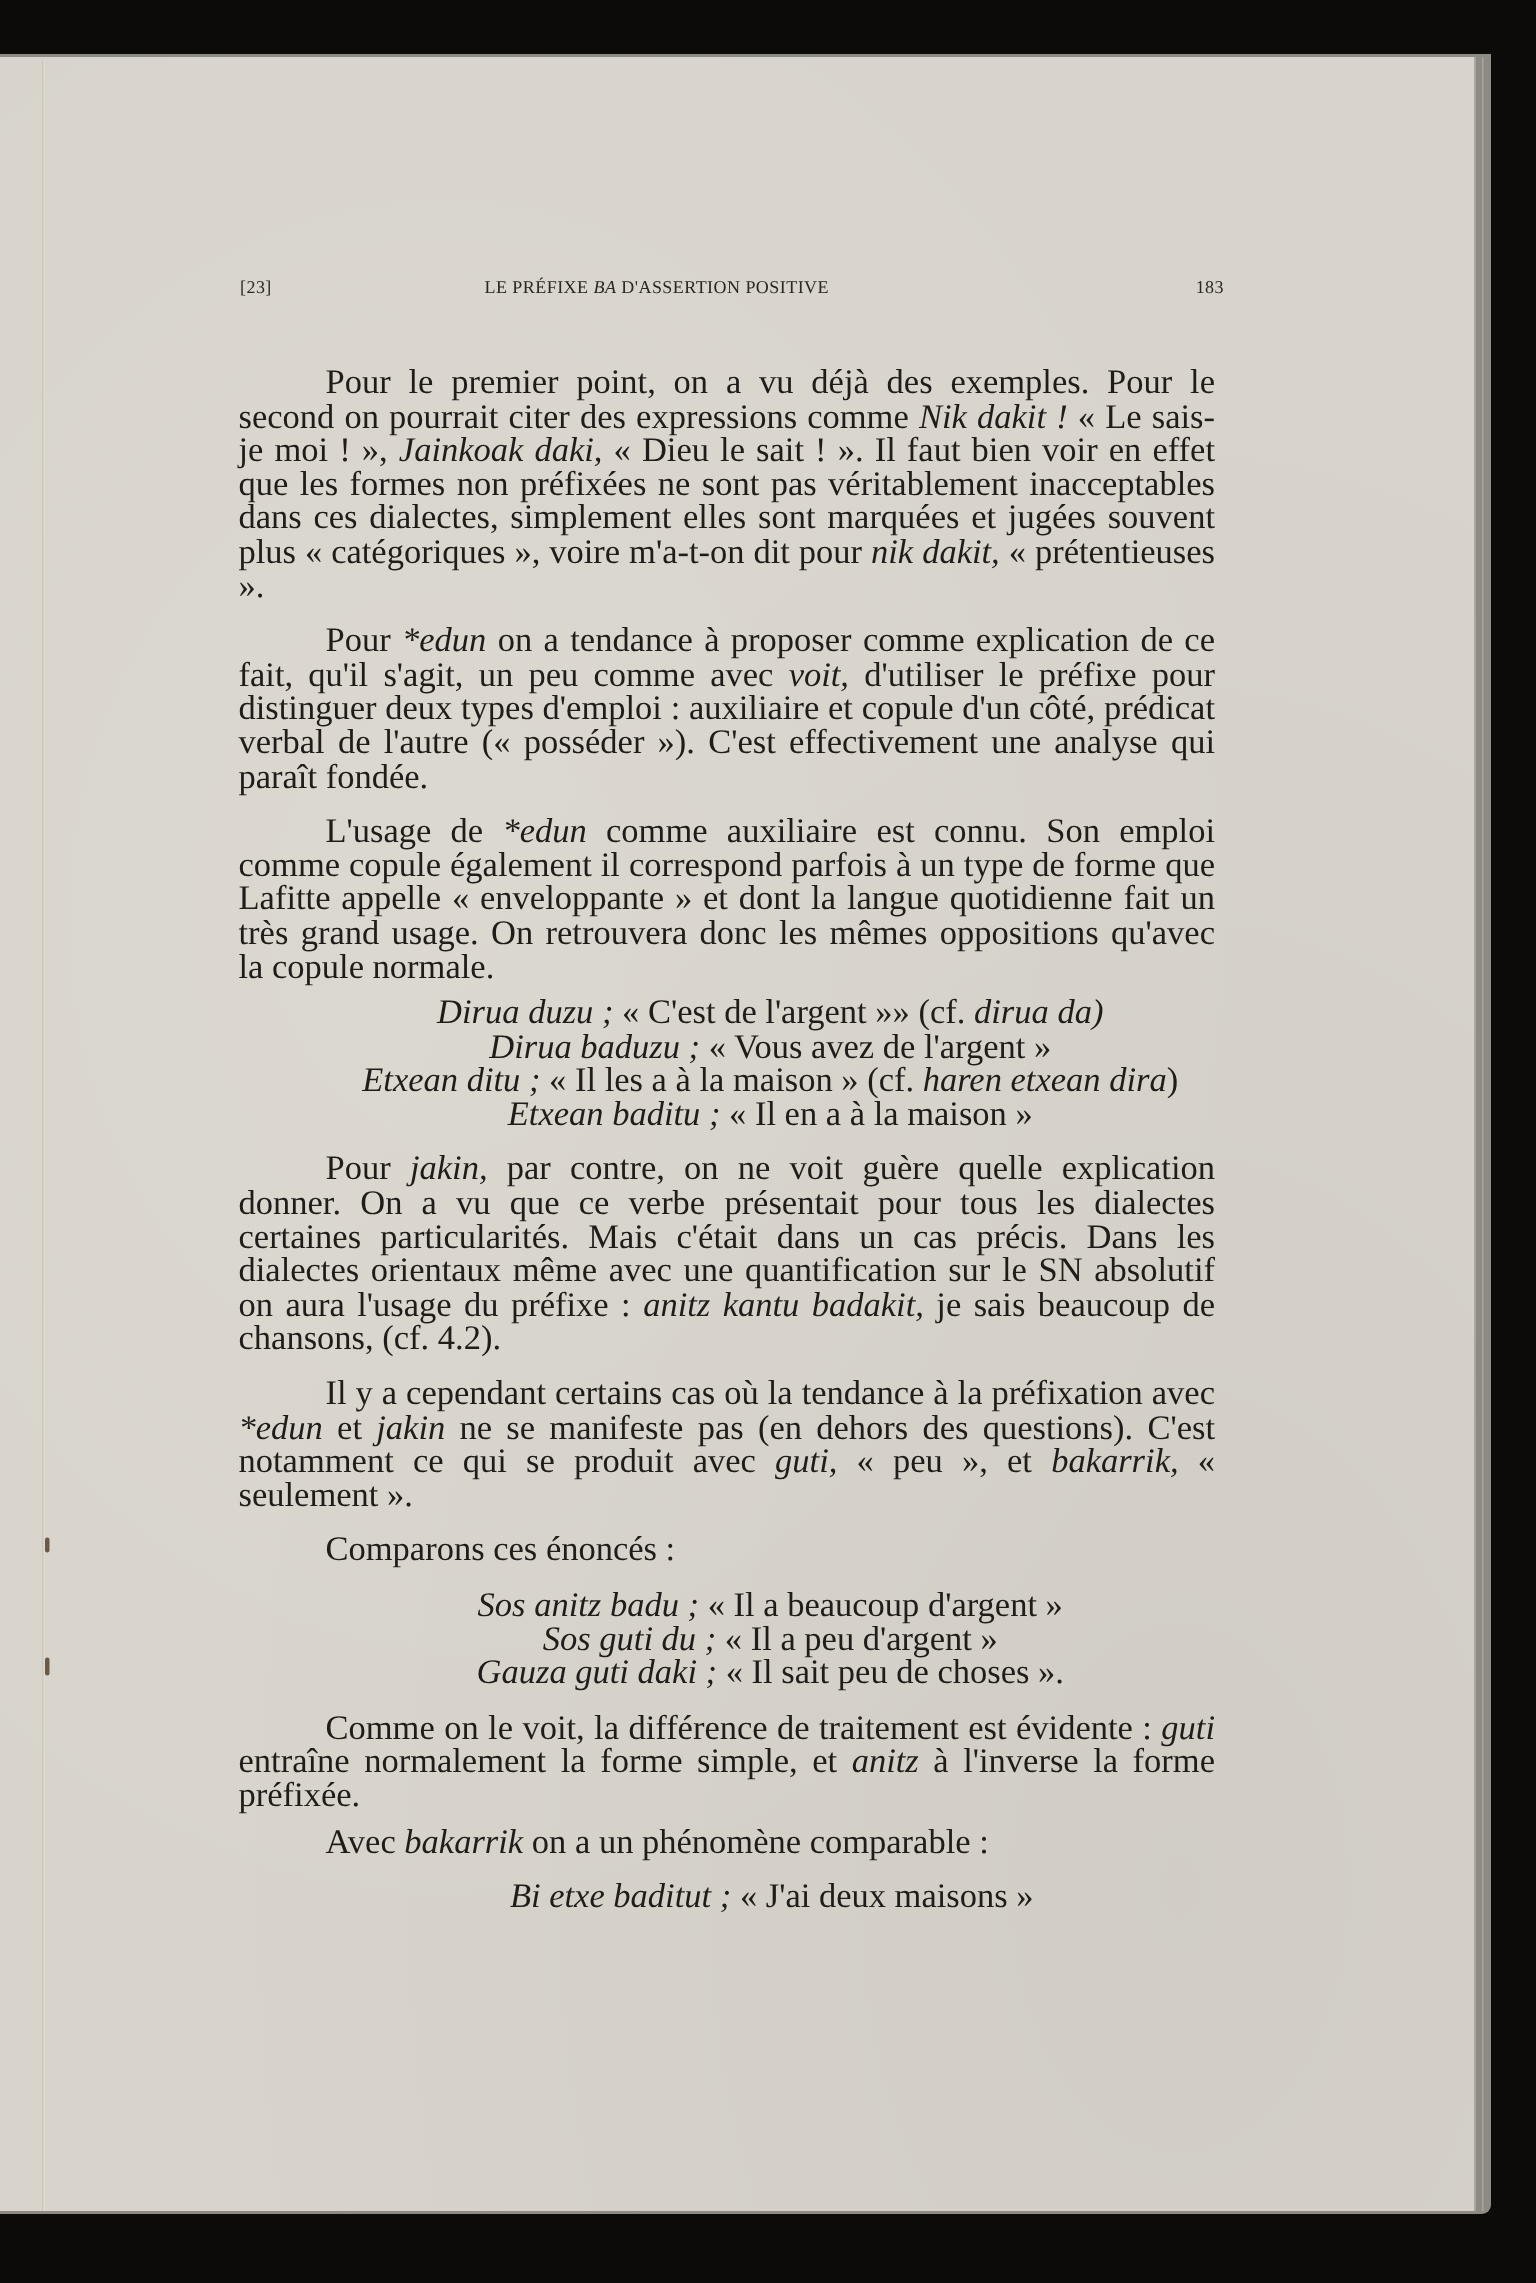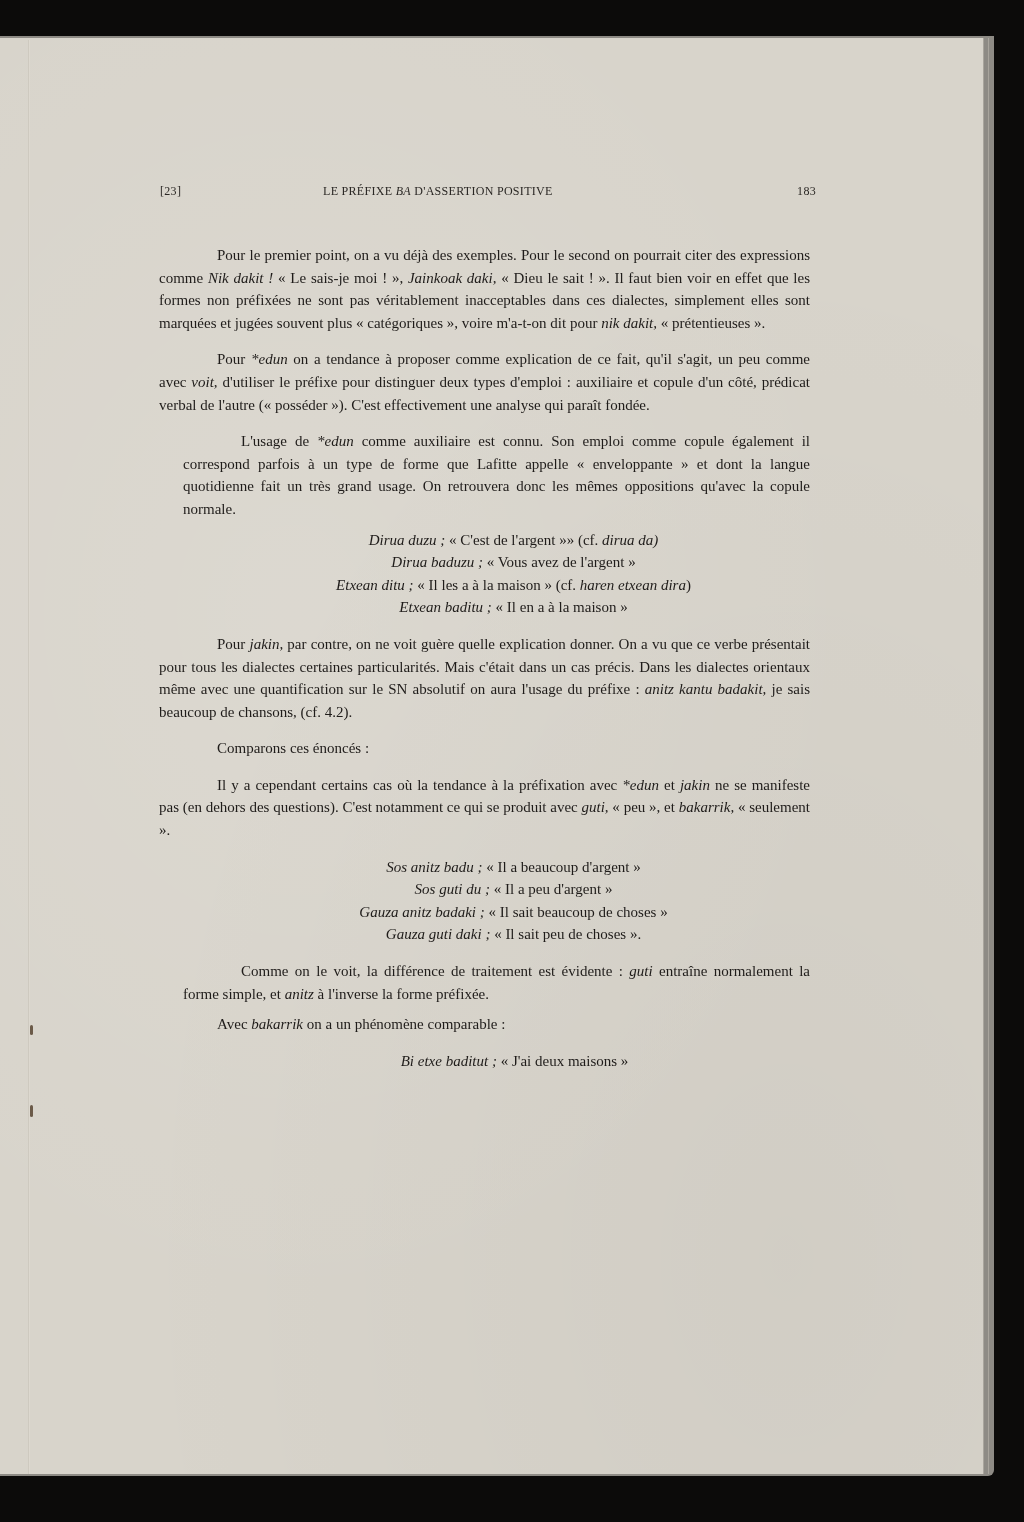--- a/index.html
+++ b/index.html
@@ -69,30 +69,30 @@
   }
   .running-head .folio-left { position: absolute; left: 0; top: 0; }
   .running-head .title { position: absolute; left: 163px; top: 0; }
   .running-head .folio-right { position: absolute; right: 0; top: 0; text-align: right; }
 
   .body-text {
     position: absolute;
     top: 244px;
     left: 159px;
     width: 651px;
-    font-size: 15px;
+    font-size: 23px;
     line-height: 22.6px;
     color: #1f1c1a;
     text-align: justify;
   }
   .body-text p {
     margin: 0 0 14px 0;
     text-indent: 58px;
   }
-  .body-text p.tight { margin-bottom: 8px; margin-left: 24px; }
+  .body-text p.tight { margin-bottom: 8px; }
   .body-text .examples {
     margin: 0 0 14px 58px;
     text-align: center;
   }
   .body-text .examples .ex-line {
     display: block;
   }
   .body-text .examples.single { margin-left: 60px; }
   i { font-style: italic; }
 </style>
@@ -123,28 +123,27 @@
 
   <div class="examples">
     <span class="ex-line"><i>Dirua duzu ;</i><span> « C'est de l'argent »» (cf. </span><i>dirua da)</i><span></span></span>
     <span class="ex-line"><i>Dirua baduzu ;</i><span> « Vous avez de l'argent »</span></span>
     <span class="ex-line"><i>Etxean ditu ;</i><span> « Il les a à la maison » (cf. </span><i>haren etxean dira</i><span>)</span></span>
     <span class="ex-line"><i>Etxean baditu ;</i><span> « Il en a à la maison »</span></span>
   </div>
 
   <p><span>Pour </span><i>jakin,</i><span> par contre, on ne voit guère quelle explication donner. On a vu que ce verbe présentait pour tous les dialectes certaines particularités. Mais c'était dans un cas précis. Dans les dialectes orientaux même avec une quantification sur le SN absolutif on aura l'usage du préfixe : </span><i>anitz kantu badakit,</i><span> je sais beaucoup de chansons, (cf. 4.2).</span></p>
 
+  <p><span>Il y a cependant certains cas où la tendance à la préfixation avec </span><i>*edun</i><span> et </span><i>jakin</i><span> ne se manifeste pas (en dehors des questions). C'est notamment ce qui se produit avec </span><i>guti,</i><span> « peu », et </span><i>bakarrik,</i><span> « seulement ».</span></p>
+
   <p><span>Comparons ces énoncés :</span></p>
-
-  <p><span>Il y a cependant certains cas où la tendance à la préfixation avec </span><i>*edun</i><span> et </span><i>jakin</i><span> ne se manifeste pas (en dehors des questions). C'est notamment ce qui se produit avec </span><i>guti,</i><span> « peu », et </span><i>bakarrik,</i><span> « seulement ».</span></p>
 
   <div class="examples">
     <span class="ex-line"><i>Sos anitz badu ;</i><span> « Il a beaucoup d'argent »</span></span>
     <span class="ex-line"><i>Sos guti du ;</i><span> « Il a peu d'argent »</span></span>
-    <span class="ex-line"><i>Gauza anitz badaki ;</i><span> « Il sait beaucoup de choses »</span></span>
     <span class="ex-line"><i>Gauza guti daki ;</i><span> « Il sait peu de choses ».</span></span>
   </div>
 
   <p class="tight"><span>Comme on le voit, la différence de traitement est évidente : </span><i>guti</i><span> entraîne normalement la forme simple, et </span><i>anitz</i><span> à l'inverse la forme préfixée.</span></p>
 
   <p><span>Avec </span><i>bakarrik</i><span> on a un phénomène comparable :</span></p>
 
   <div class="examples single">
     <span class="ex-line"><i>Bi etxe baditut ;</i><span> « J'ai deux maisons »</span></span>
   </div>

